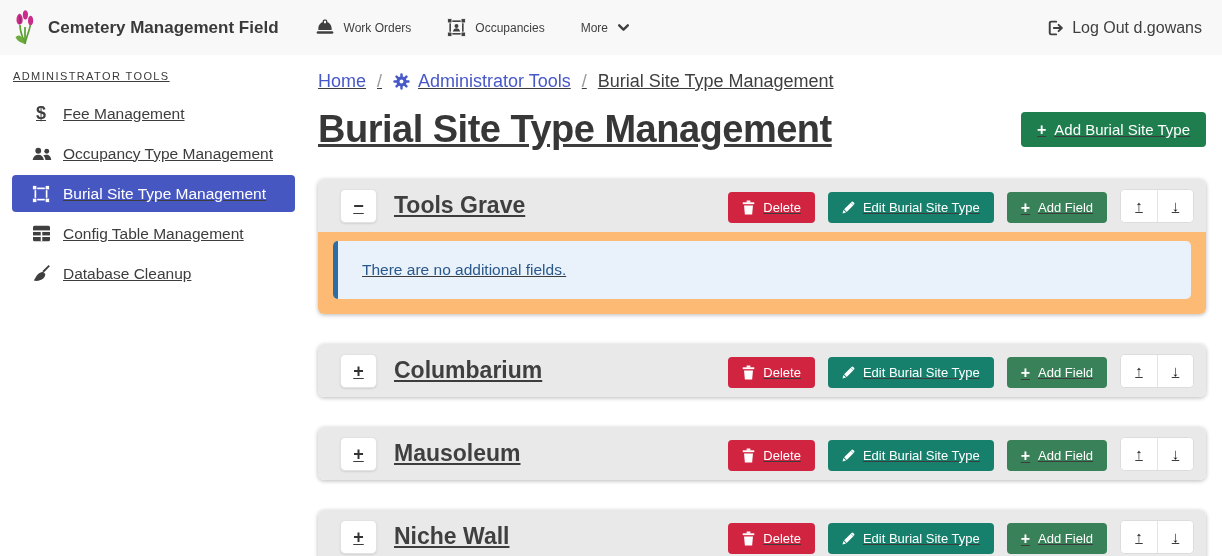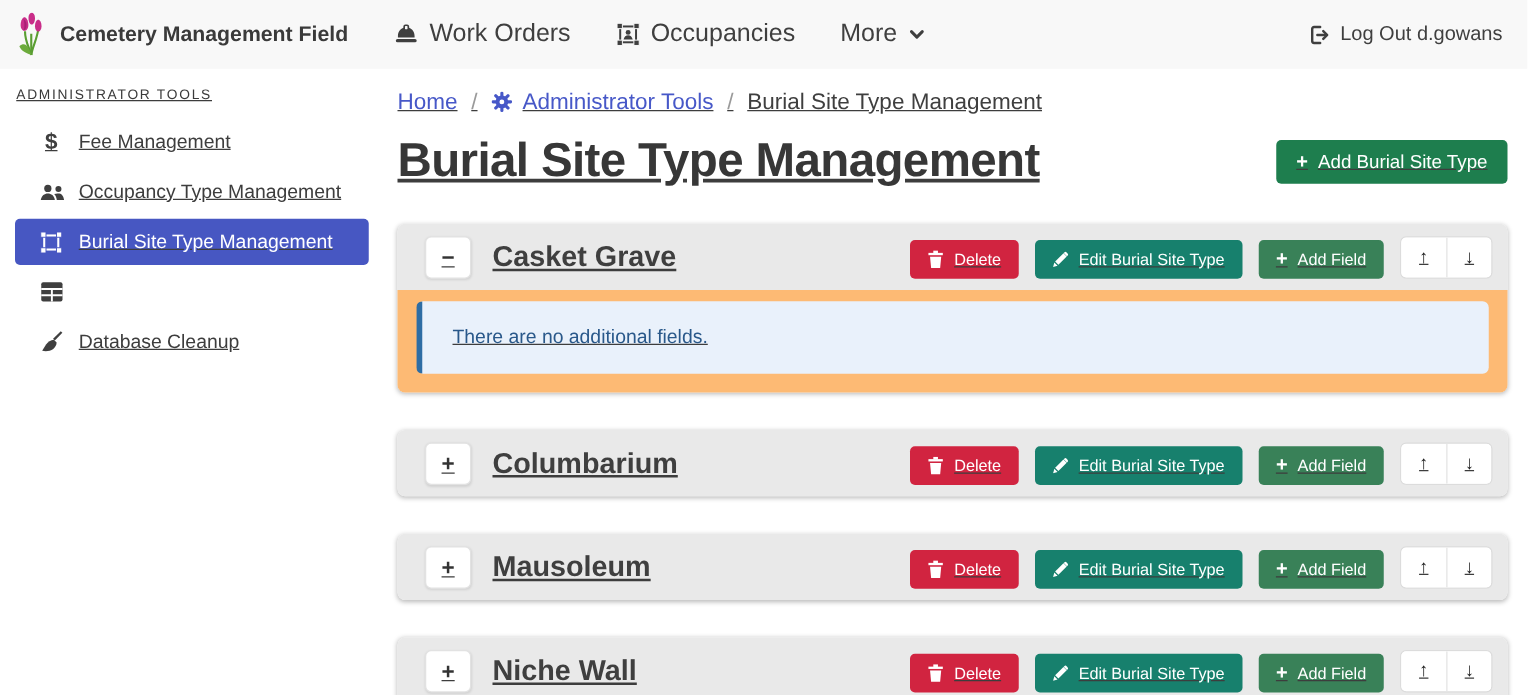--- a/index.html
+++ b/index.html
@@ -21,21 +21,21 @@
     height:55px; background:var(--navbar-bg);
     display:flex; align-items:center; justify-content:space-between;
     padding:0 20px 0 12px;
   }
   .nav-left { display:flex; align-items:center; }
   .logo { display:inline-flex; margin-right:10px; cursor:pointer; }
   .brand { font-weight:700; font-size:17px; color:#3a3a3a; white-space:nowrap; }
   .nav-links { display:flex; align-items:center; }
   .nav-link {
     display:inline-flex; align-items:center; gap:9px; margin-left:36px;
-    font-size:20px; color:#3f3f3f; text-decoration:none; cursor:pointer; white-space:nowrap;
+    font-size:12px; color:#3f3f3f; text-decoration:none; cursor:pointer; white-space:nowrap;
   }
   .logout {
     display:inline-flex; align-items:center; gap:8px; font-size:16px;
     color:#3f3f3f; text-decoration:none; cursor:pointer; white-space:nowrap;
   }
   
   .layout { display:flex; height:501px;text-decoration:underline; }
   .sidebar { width:300px; flex:0 0 300px; padding:9px 5px 0 12px; }
   .sidebar-heading {
     font-size:11px; letter-spacing:1.4px; color:#3a3a3a; margin:6px 0 13px 1px;
@@ -220,20 +220,21 @@
       <span class="s-icon">
         <svg width="19" height="17" viewBox="0 0 24 22" style="color:#3f3f3f">
           <rect x="1" y="1" width="22" height="20" rx="2" fill="currentColor"></rect>
           <g stroke="#fff" stroke-width="2">
             <line x1="1" y1="8" x2="23" y2="8"></line>
             <line x1="1" y1="14.5" x2="23" y2="14.5"></line>
             <line x1="12" y1="8" x2="12" y2="21"></line>
           </g>
         </svg>
       </span>
+      <span>Config Table Management</span>
     </div>
 
     <div class="side-item">
       <span class="s-icon">
         <svg width="19" height="19" viewBox="0 0 24 24" fill="#3f3f3f">
           <path d="M22.6 2.8 15 10.6l-1.8-1.7 7.8-7.6z"></path>
           <path d="M14 9.8c-3.2.4-6 2.1-7.9 4.8L2.2 20.9c3.8 1 8 .4 11.2-1.8 2-1.4 3.2-3.8 3.4-6.4z"></path>
         </svg>
       </span>
       <span>Database Cleanup</span>
@@ -267,21 +268,21 @@
       <h1 class="page-title">Burial Site Type Management</h1>
       <button class="btn btn-add">
         <span class="plus-glyph">+</span>
         <span>Add Burial Site Type</span>
       </button>
     </div>
 
     <section class="card expanded">
       <div class="card-header">
         <button class="toggle-btn">−</button>
-        <h2 class="card-title">Casket Grave</h2>
+        <h2 class="card-title">Tools Grave</h2>
         <div class="actions">
           <button class="btn btn-danger">
             <span class="icon">
               <svg width="13" height="15" viewBox="0 0 14 16" fill="#fff">
                 <rect x="0.8" y="2.4" width="12.4" height="2"></rect>
                 <rect x="5" y="0.5" width="4" height="2.2"></rect>
                 <path d="M2.2 5.8h9.6l-.9 9.7H3.1z"></path>
               </svg>
             </span>
             <span>Delete</span>

